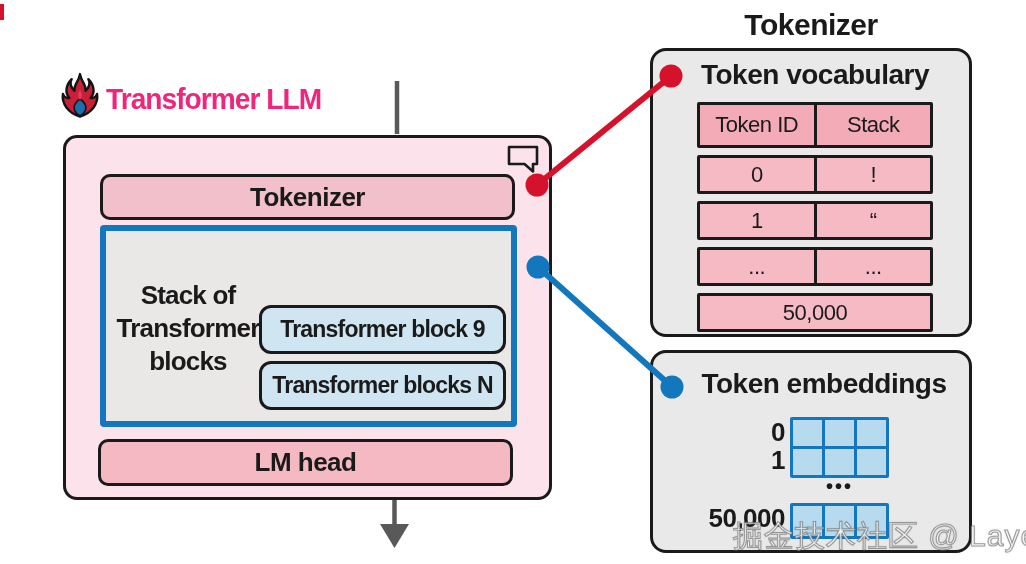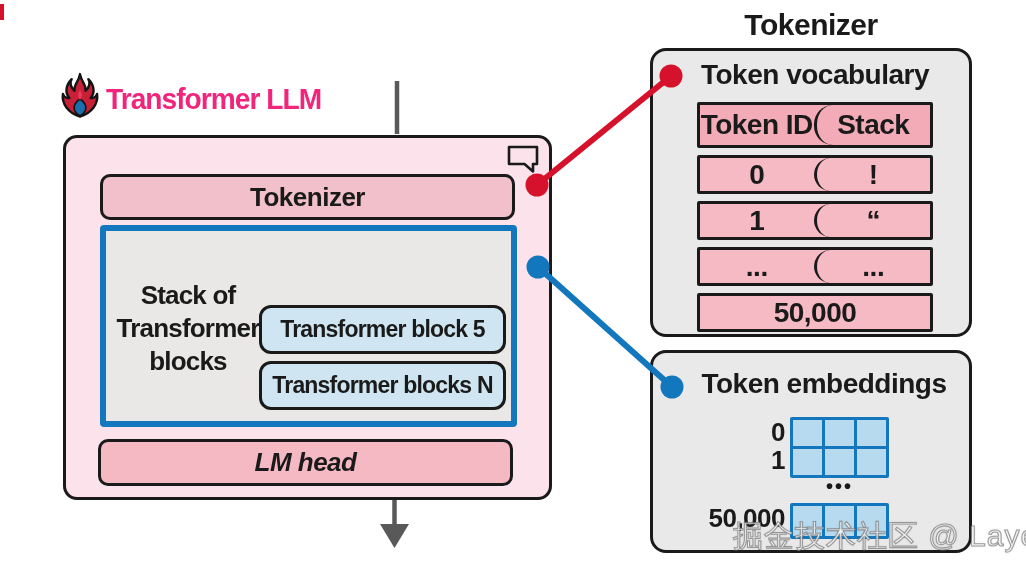--- a/index.html
+++ b/index.html
@@ -21,21 +21,21 @@
     position:absolute;left:63px;top:135px;width:489px;height:365px;
     background:#fbe2eb;border:3px solid #1a1a1a;border-radius:14px;box-sizing:border-box;
   }
   .comment-icon{position:absolute;right:8px;top:5px;}
   .bar{
     position:absolute;border:3px solid #1a1a1a;border-radius:10px;box-sizing:border-box;
     display:flex;align-items:center;justify-content:center;
     font-size:26px;font-weight:700;letter-spacing:-0.5px;
   }
   .tokenizer-bar{left:34px;top:36px;width:415px;height:46px;background:#f2c0ca;}
-  .lm-head-bar{left:32px;top:301px;width:415px;height:47px;background:#f5b9c4;font-style:italic;}
+  .lm-head-bar{left:32px;top:301px;width:415px;height:47px;background:#f5b9c4;}
 
   .stack-box{
     position:absolute;left:34px;top:87px;width:417px;height:202px;
     background:#e9e8e6;border:6px solid #1377bd;border-radius:4px;box-sizing:border-box;
   }
   .stack-label{
     position:absolute;left:2px;top:48px;width:160px;text-align:center;
     font-size:26px;font-weight:700;line-height:1.26;letter-spacing:-0.8px;
   }
   .tblock{
@@ -66,21 +66,21 @@
 
   
   .vtable{position:absolute;left:44px;top:51px;width:236px;}
   .vrow{
     display:flex;border:3px solid #1a1a1a;background:#f5bac3;border-radius:2px;
     margin-bottom:7px;box-sizing:border-box;
   }
   .vhead{background:#f2abb7;}
   .vcell{
     flex:1;display:flex;align-items:center;justify-content:center;
-    font-size:28px;font-weight:700;letter-spacing:-0.5px;height:33px;border-radius:19px;
+    font-size:22px;font-weight:400;letter-spacing:-0.5px;height:33px;
   }
   .vhead .vcell{height:40px;}
   .vcell + .vcell{border-left:3px solid #1a1a1a;}
 
   
   .elabel{
     position:absolute;text-align:right;font-size:26px;font-weight:700;letter-spacing:-0.5px;
   }
   .elabel-0{left:40px;top:64px;width:92px;}
   .elabel-1{left:40px;top:92px;width:92px;}
@@ -128,21 +128,21 @@
       <path d="M4 4 H32 V21 H28 V28.5 L19.5 21 H4 Z" fill="none" stroke="#1a1a1a" stroke-width="2.6" stroke-linejoin="round"></path>
     </svg>
 
     <div class="bar tokenizer-bar">
       <span>Tokenizer</span>
     </div>
 
     <div class="stack-box">
       <div class="stack-label">Stack of Transformer blocks</div>
       <div class="tblock tblock-2">
-        <span>Transformer block 5</span>
+        <span>Transformer block 9</span>
       </div>
       <div class="tblock tblock-3">
         <span>Transformer blocks N</span>
       </div>
     </div>
 
     <div class="bar lm-head-bar">
       <span>LM head</span>
     </div>
   </div>

